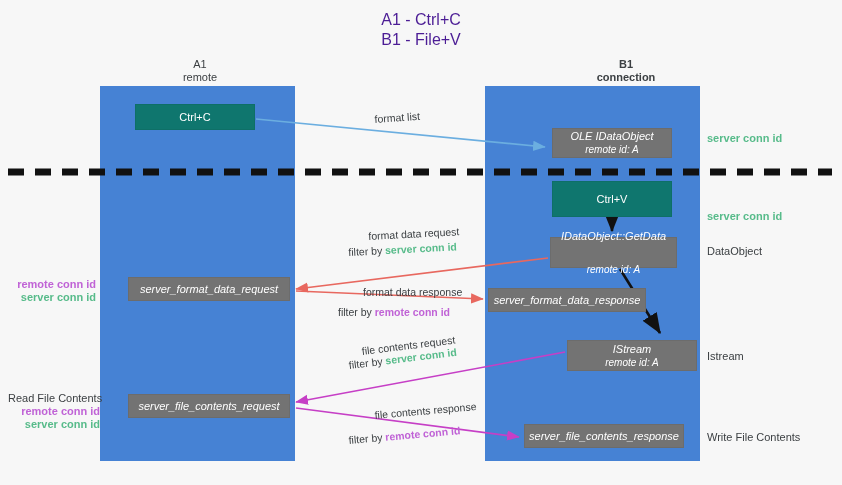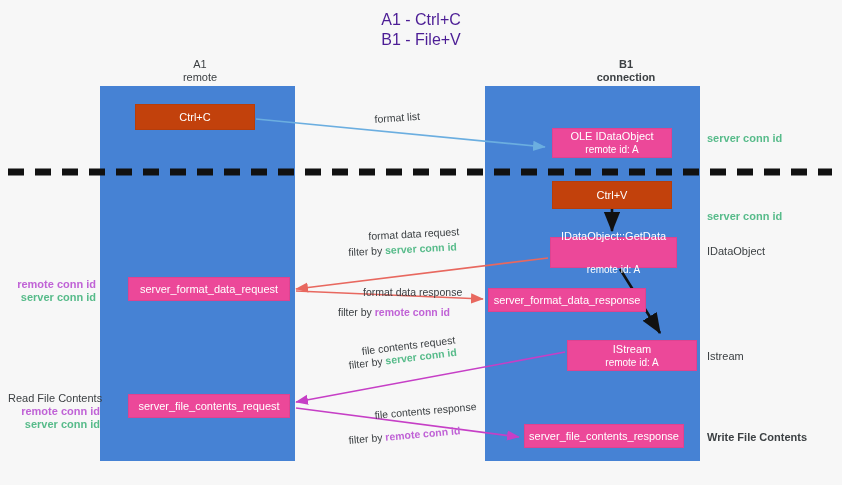--- a/index.html
+++ b/index.html
@@ -36,45 +36,45 @@
 
   
   .box{
     box-sizing:border-box;
     display:flex;flex-direction:column;
     align-items:center;justify-content:center;
     color:#ffffff;text-align:center;
     font-size:11px;line-height:13px;
     border:1px solid rgba(0,0,0,.06);
   }
-  .box.green{background:#c2410c;justify-content:center;}
-  .box.orange{background:#ec4899;}
+  .box.green{background:#0f766e;justify-content:center;}
+  .box.orange{background:#737373;font-style:italic;}
   .box .l2{font-size:10px;}
 
   #box-ctrlc{left:135px;top:104px;width:120px;height:26px;}
   #box-ole{left:552px;top:128px;width:120px;height:30px;}
-  #box-ctrlv{left:552px;top:181px;width:120px;height:28px;}
+  #box-ctrlv{left:552px;top:181px;width:120px;height:36px;}
   #box-getdata{left:550px;top:237px;width:127px;height:31px;gap:20px;}
   #box-istream{left:567px;top:340px;width:130px;height:31px;}
   #box-sfdreq{left:128px;top:277px;width:162px;height:24px;}
   #box-sfdresp{left:488px;top:288px;width:158px;height:24px;}
   #box-sfcreq{left:128px;top:394px;width:162px;height:24px;}
   #box-sfcresp{left:524px;top:424px;width:160px;height:24px;}
 
   
   .ann{font-size:11px;line-height:13px;}
   .green-t{color:#57BB8A;font-weight:bold;}
   .purple-t{color:#C063D6;font-weight:bold;}
   .plain-t{color:#3c4043;}
 
   #ann-sc1{left:707px;top:132px;}
   #ann-sc2{left:707px;top:210px;}
   #ann-dataobject{left:707px;top:245px;color:#3c4043;}
   #ann-istream{left:707px;top:350px;color:#3c4043;}
-  #ann-writefile{left:707px;top:431px;color:#3c4043;font-weight:bold;}
+  #ann-writefile{left:707px;top:431px;color:#3c4043;}
 
   #ann-left1{left:8px;top:278px;text-align:right;width:88px;}
   #ann-left2{left:8px;top:392px;width:92px;text-align:right;}
   #ann-left2 .rfc{color:#3c4043;white-space:nowrap;}
 
   
   .alabel{font-size:10.5px;line-height:14px;white-space:nowrap;}
   .alabel .k{font-weight:bold;}
 
   #lbl-formatlist{left:374px;top:112px;transform:rotate(-4deg);transform-origin:left top;}
@@ -210,21 +210,21 @@
 
   <div class="abs alabel" id="lbl-fcresp">
     <span class="plain-t">file contents response</span>
   </div>
   <div class="abs alabel" id="lbl-fcresp2">
     <span class="plain-t">filter by </span><span class="k purple-t">remote conn id</span>
   </div>
 
   <div class="abs ann green-t" id="ann-sc1">server conn id</div>
   <div class="abs ann green-t" id="ann-sc2">server conn id</div>
-  <div class="abs ann" id="ann-dataobject">IDataObject</div>
+  <div class="abs ann" id="ann-dataobject">DataObject</div>
   <div class="abs ann" id="ann-istream">Istream</div>
   <div class="abs ann" id="ann-writefile">Write File Contents</div>
 
   <div class="abs ann" id="ann-left1">
     <div class="purple-t">remote conn id</div>
     <div class="green-t">server conn id</div>
   </div>
 
   <div class="abs ann" id="ann-left2">
     <div class="rfc">Read File Contents</div>

